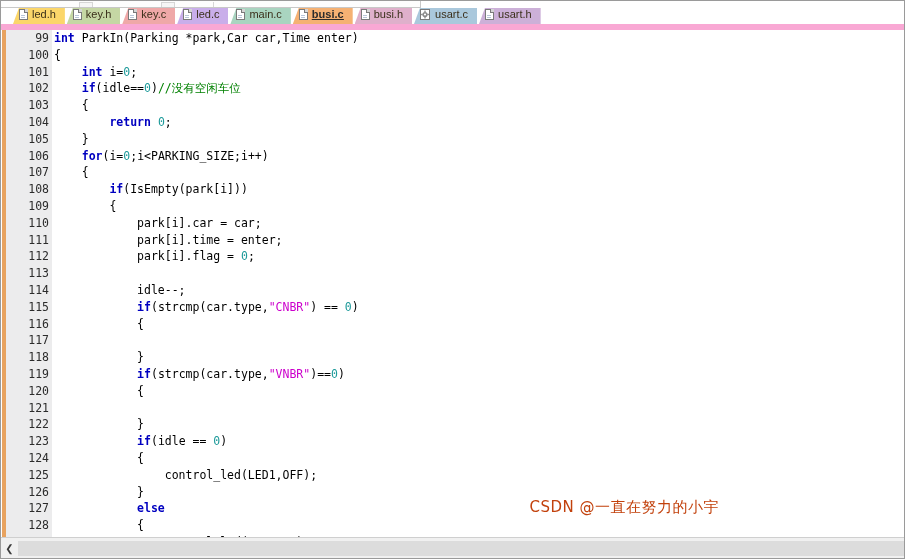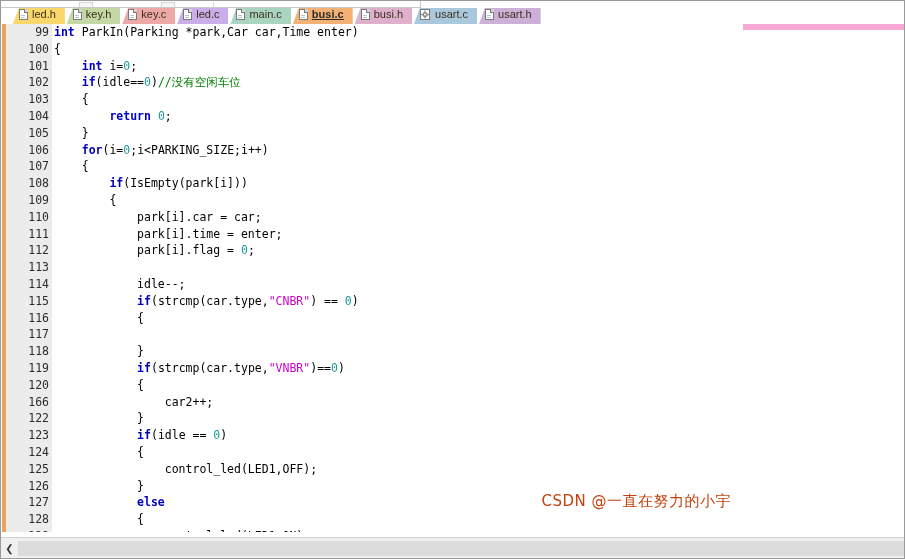--- a/index.html
+++ b/index.html
@@ -116,26 +116,25 @@
   .gear-icon {
     position: relative;
     width: 11px; height: 11px;
     flex: none;
   }
   .gear-icon svg { display: block; }
 
   
   .editor {
     position: absolute;
-    top: 23px; left: 0;
+    top: 29px; left: 0;
     width: 730px;
     height: 508px;
     background: #ffffff;
     overflow: hidden;
-    padding-left: 12px;
   }
   .change-bar {
     position: absolute;
     top: 0; left: 1px;
     width: 4px;
     height: 100%;
     background: #e8a360;
   }
   .gutter {
     position: absolute;
@@ -324,21 +323,21 @@
         <div class="line"><span class="lineno">111</span><span class="linetext"><span class="pln">            park[i].time = enter;</span></span></div>
         <div class="line"><span class="lineno">112</span><span class="linetext"><span class="pln">            park[i].flag = </span><span class="num">0</span><span class="pln">;</span></span></div>
         <div class="line"><span class="lineno">113</span><span class="linetext"><span class="pln"></span></span></div>
         <div class="line"><span class="lineno">114</span><span class="linetext"><span class="pln">            idle--;</span></span></div>
         <div class="line"><span class="lineno">115</span><span class="linetext"><span class="pln">            </span><span class="kw">if</span><span class="pln">(strcmp(car.type,</span><span class="str">"CNBR"</span><span class="pln">) == </span><span class="num">0</span><span class="pln">)</span></span></div>
         <div class="line"><span class="lineno">116</span><span class="linetext"><span class="pln">            {</span></span></div>
         <div class="line"><span class="lineno">117</span></div>
         <div class="line"><span class="lineno">118</span><span class="linetext"><span class="pln">            }</span></span></div>
         <div class="line"><span class="lineno">119</span><span class="linetext"><span class="pln">            </span><span class="kw">if</span><span class="pln">(strcmp(car.type,</span><span class="str">"VNBR"</span><span class="pln">)==</span><span class="num">0</span><span class="pln">)</span></span></div>
         <div class="line"><span class="lineno">120</span><span class="linetext"><span class="pln">            {</span></span></div>
-        <div class="line"><span class="lineno">166</span><span class="linetext"><span class="pln">                car2++;</span></span></div>
+        <div class="line"><span class="lineno">121</span></div>
         <div class="line"><span class="lineno">122</span><span class="linetext"><span class="pln">            }</span></span></div>
         <div class="line"><span class="lineno">123</span><span class="linetext"><span class="pln">            </span><span class="kw">if</span><span class="pln">(idle == </span><span class="num">0</span><span class="pln">)</span></span></div>
         <div class="line"><span class="lineno">124</span><span class="linetext"><span class="pln">            {</span></span></div>
         <div class="line"><span class="lineno">125</span><span class="linetext"><span class="pln">                control_led(LED1,OFF);</span></span></div>
         <div class="line"><span class="lineno">126</span><span class="linetext"><span class="pln">            }</span></span></div>
         <div class="line"><span class="lineno">127</span><span class="linetext"><span class="pln">            </span><span class="kw">else</span></span></div>
         <div class="line"><span class="lineno">128</span><span class="linetext"><span class="pln">            {</span></span></div>
         <div class="line"><span class="lineno">129</span><span class="linetext"><span class="pln">                control_led(LED1,ON);</span></span></div>
       </div>
     <div class="watermark">CSDN @一直在努力的小宇</div>

